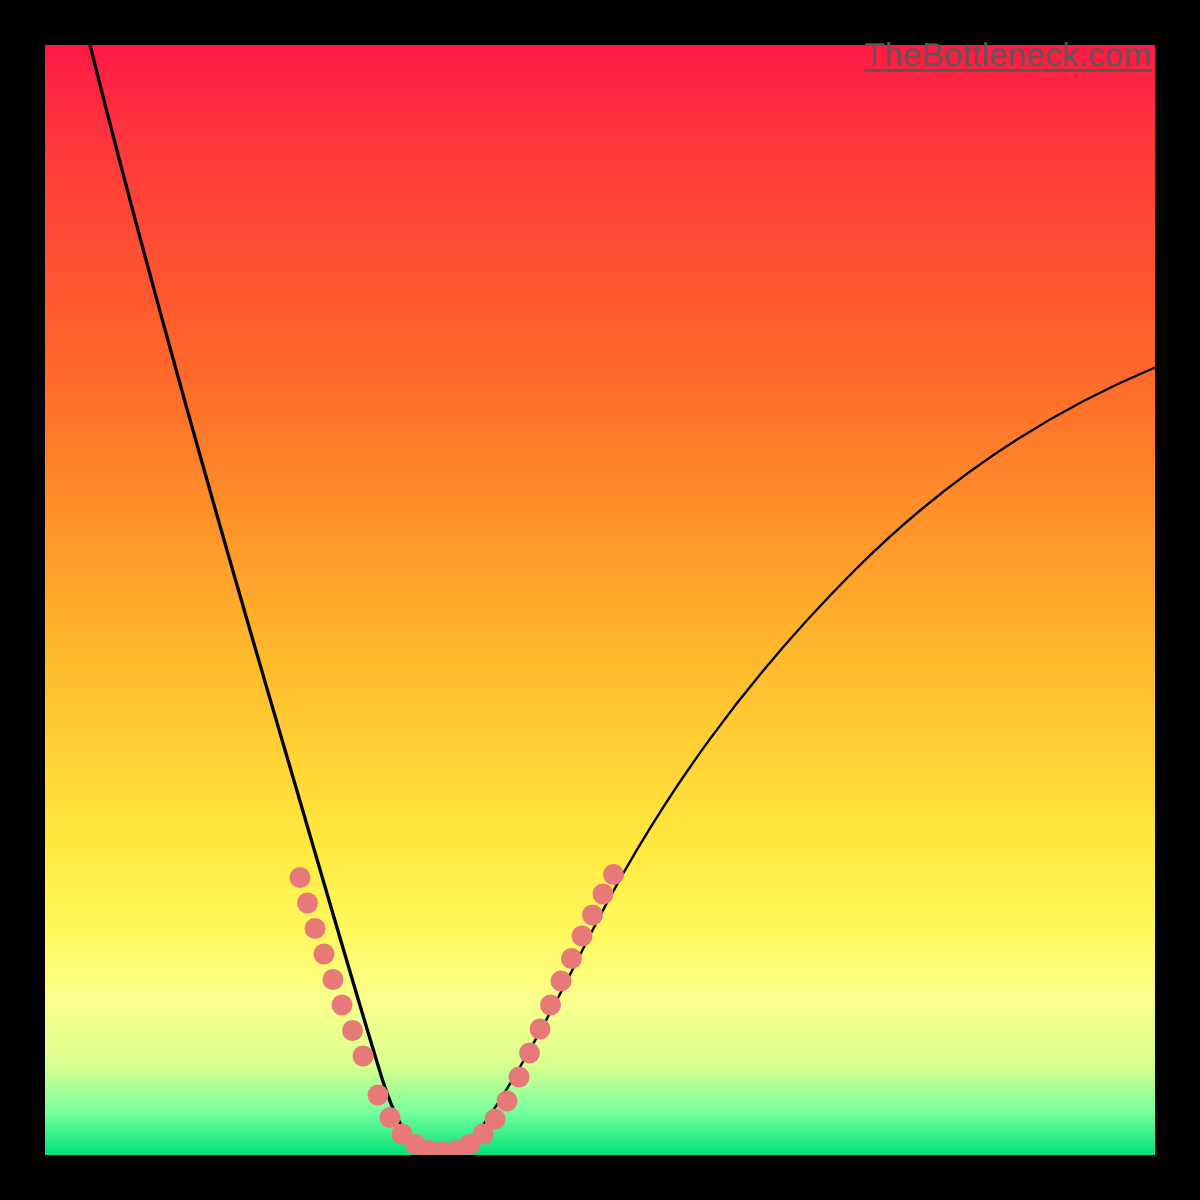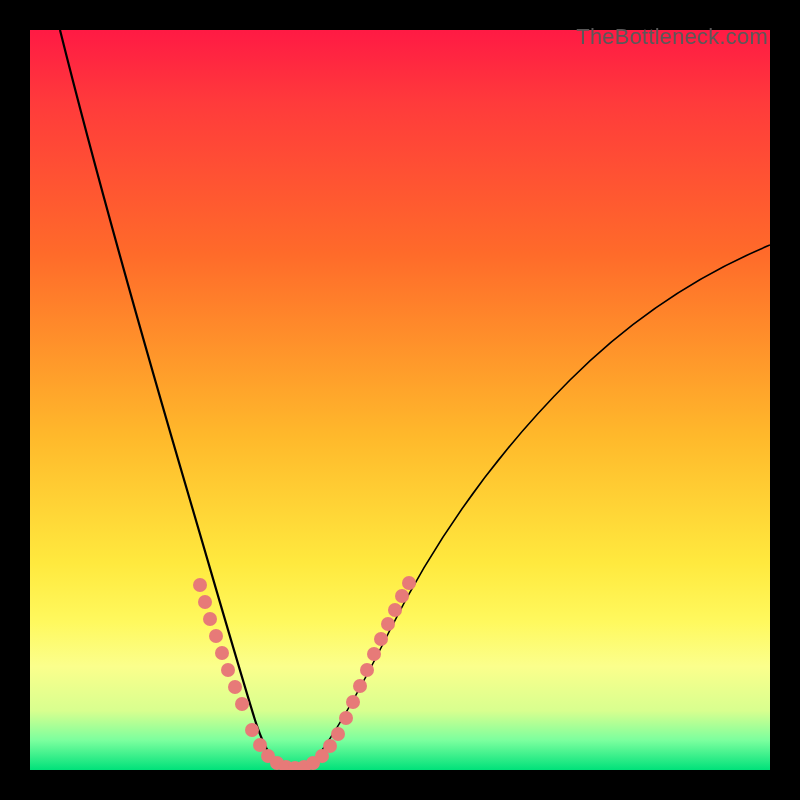--- a/index.html
+++ b/index.html
@@ -40,20 +40,21 @@
   }
   .watermark {
     position: absolute;
     top: 24px;
     right: 32px;
     font-family: Arial, Helvetica, sans-serif;
     font-size: 22px;
     color: #595959;
     letter-spacing: 0.2px;
     user-select: none;
+    text-decoration: underline;
   }
   svg {
     position: absolute;
     left: 0;
     top: 0;
   }
   .curve {
     fill: none;
     stroke: #000;
     stroke-width: 2.2;

